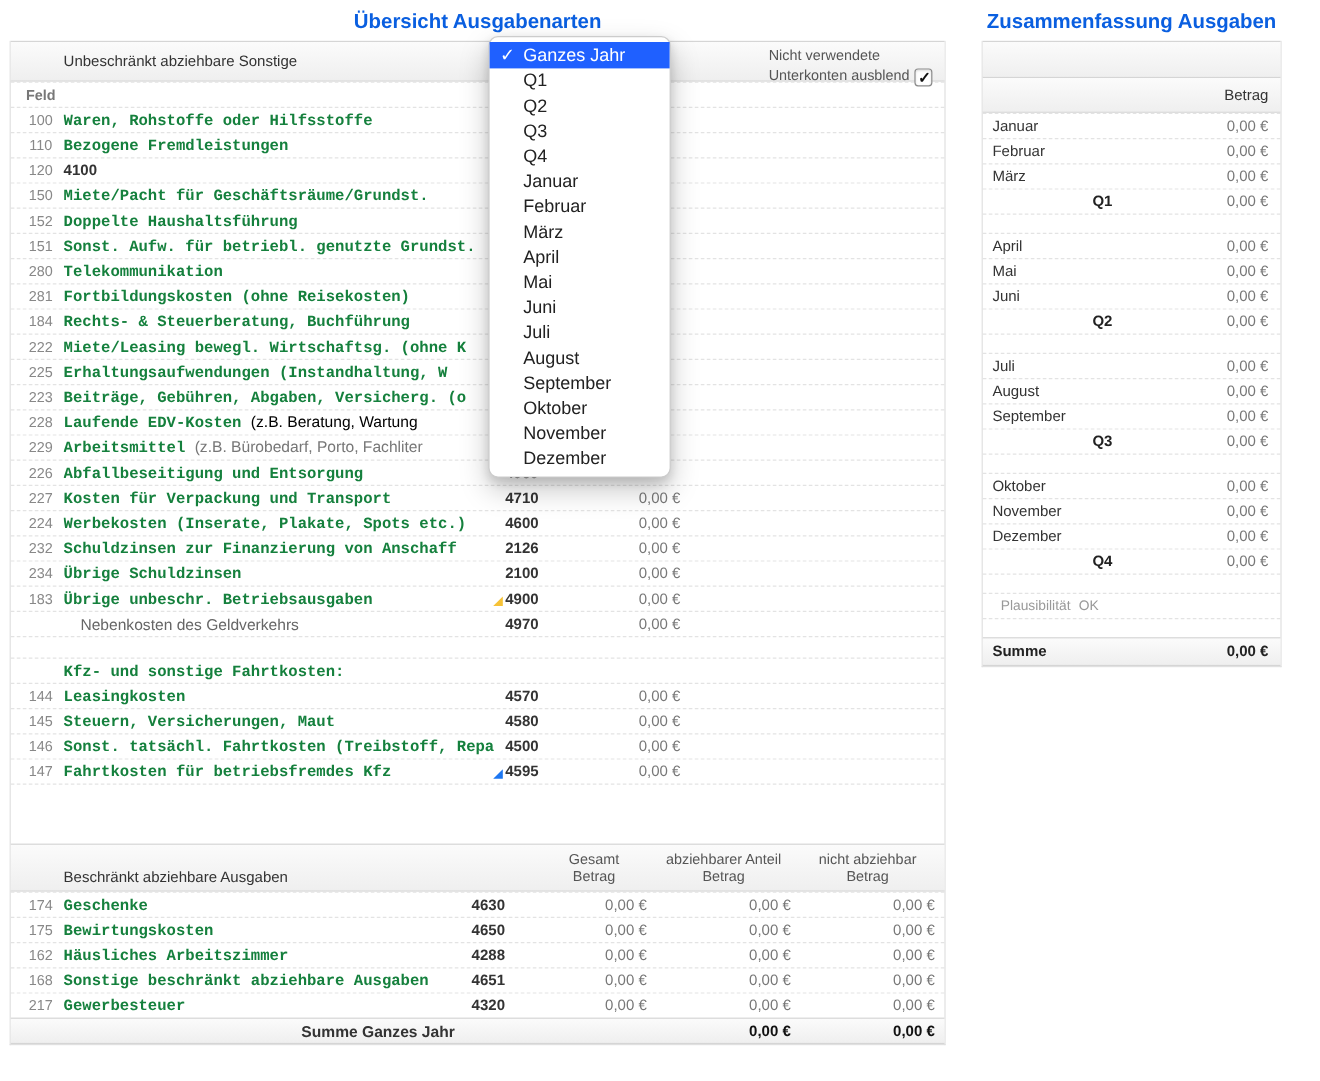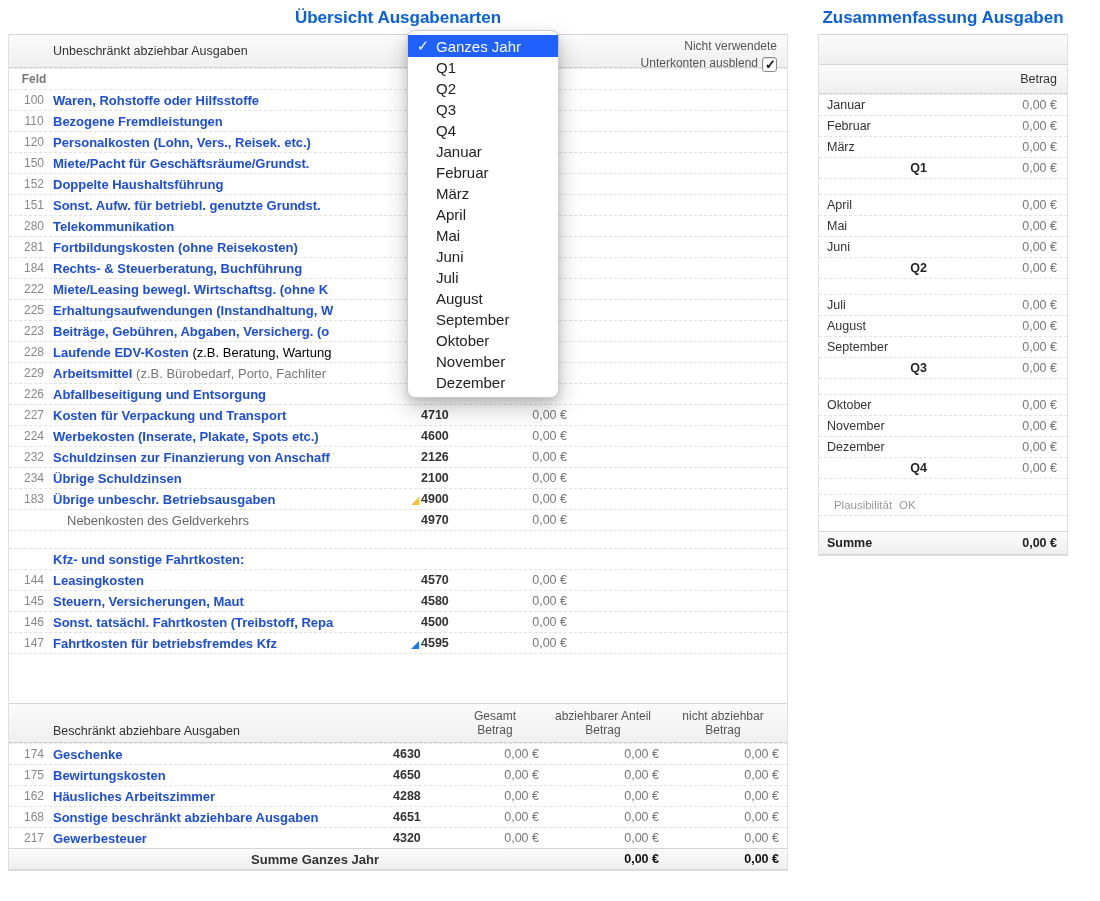--- a/index.html
+++ b/index.html
@@ -45,21 +45,21 @@
   .row.header-row.stack {
     min-height: 40px;
     align-items: stretch;
   }
   .c-code { flex: 0 0 44px; color: #888; font-size: 12px; text-align: center; padding-left: 6px;}
   .c-label { flex: 1 1 auto; padding-right: 6px; white-space: nowrap; overflow: hidden; text-overflow: ellipsis;}
   .c-konto { flex: 0 0 58px; text-align: left; font-weight: 700; font-size: 12.5px;}
   .c-amount { flex: 0 0 96px; text-align: right; padding-right: 8px; color: #777; font-size: 12.5px;}
   .c-amount2 { flex: 0 0 92px; text-align: right; padding-right: 8px; color: #777; font-size: 12.5px;}
   .c-amount3 { flex: 0 0 120px; text-align: right; padding-right: 8px; color: #777; font-size: 12.5px;}
-  .bold { font-weight: 700; color: #1d4ed8; }
+  .bold { font-weight: 700; color: #15803d; font-family: Liberation Mono, monospace; }
   .c-label .sub { padding-left: 14px; color: #666; font-weight: 400;}
   .row.data-row { font-size: 13px; }
   .feld-row .c-code { color:#777; font-size:12px; font-weight:600;}
   .tri-yellow {
     display:inline-block;
     width:0; height:0;
     border-left: 8px solid transparent;
     border-bottom: 8px solid #f6c236;
     vertical-align: middle;
     margin-left: -2px;
@@ -77,21 +77,21 @@
   .col-stack .sub { font-size:12px; color:#555; text-align:center;}
   .header-row .c-label { color:#333; font-size:12.5px;}
   .header-row .c-konto { color:#333; font-weight:400; font-size:12.5px;}
   .top-controls {
     position:absolute;
     right: 10px; top: 4px;
     font-size:12px; color:#555;
     text-align: right;
     line-height: 1.45;
   }
-  .top-controls .cb-row { display:flex; align-items:center; justify-content:flex-end; gap:4px;}
+  .top-controls .cb-row { display:flex; align-items:center; justify-content:flex-start; gap:4px;}
   .checkbox {
     width:15px; height:15px;
     border:1px solid #8a8a8a;
     background:#fff;
     border-radius:3px;
     box-shadow: inset 0 1px 2px rgba(0,0,0,0.15);
     position:relative;
   }
   .checkbox .tick {
     position:absolute; left:2px; top:-2px;
@@ -171,21 +171,21 @@
 
 <div class="page">
 
   <div class="left-panel">
     <h1 class="panel-title">Übersicht Ausgabenarten</h1>
 
     <div class="expense-grid">
 
       <div class="row header-row">
         <div class="c-code"></div>
-        <div class="c-label">Unbeschränkt abziehbar Ausgaben</div>
+        <div class="c-label">Unbeschränkt abziehbare Sonstige</div>
         <div class="c-konto">Konto</div>
         <div class="c-amount"></div>
         <div class="c-amount2"></div>
         <div class="c-amount3"></div>
 
         <div class="top-controls">
           <div class="cb-row">
             <span>Nicht verwendete</span>
           </div>
           <div class="cb-row">
@@ -218,21 +218,20 @@
           <div class="row data-row">
             <div class="c-code">110</div>
             <div class="c-label bold">Bezogene Fremdleistungen</div>
             <div class="c-konto">3100</div>
             <div class="c-amount"></div>
             <div class="c-amount2"></div>
             <div class="c-amount3"></div>
           </div>
           <div class="row data-row">
             <div class="c-code">120</div>
-            <div class="c-label bold">Personalkosten (Lohn, Vers., Reisek. etc.)</div>
             <div class="c-konto">4100</div>
             <div class="c-amount"></div>
             <div class="c-amount2"></div>
             <div class="c-amount3"></div>
           </div>
           <div class="row data-row">
             <div class="c-code">150</div>
             <div class="c-label bold" style="position: relative;">Miete/Pacht für Geschäftsräume/Grundst. <span class="tri-yellow" style="position: absolute; right: 2px; bottom: 2px;"></span></div>
             <div class="c-konto">4200</div>
             <div class="c-amount"></div>

